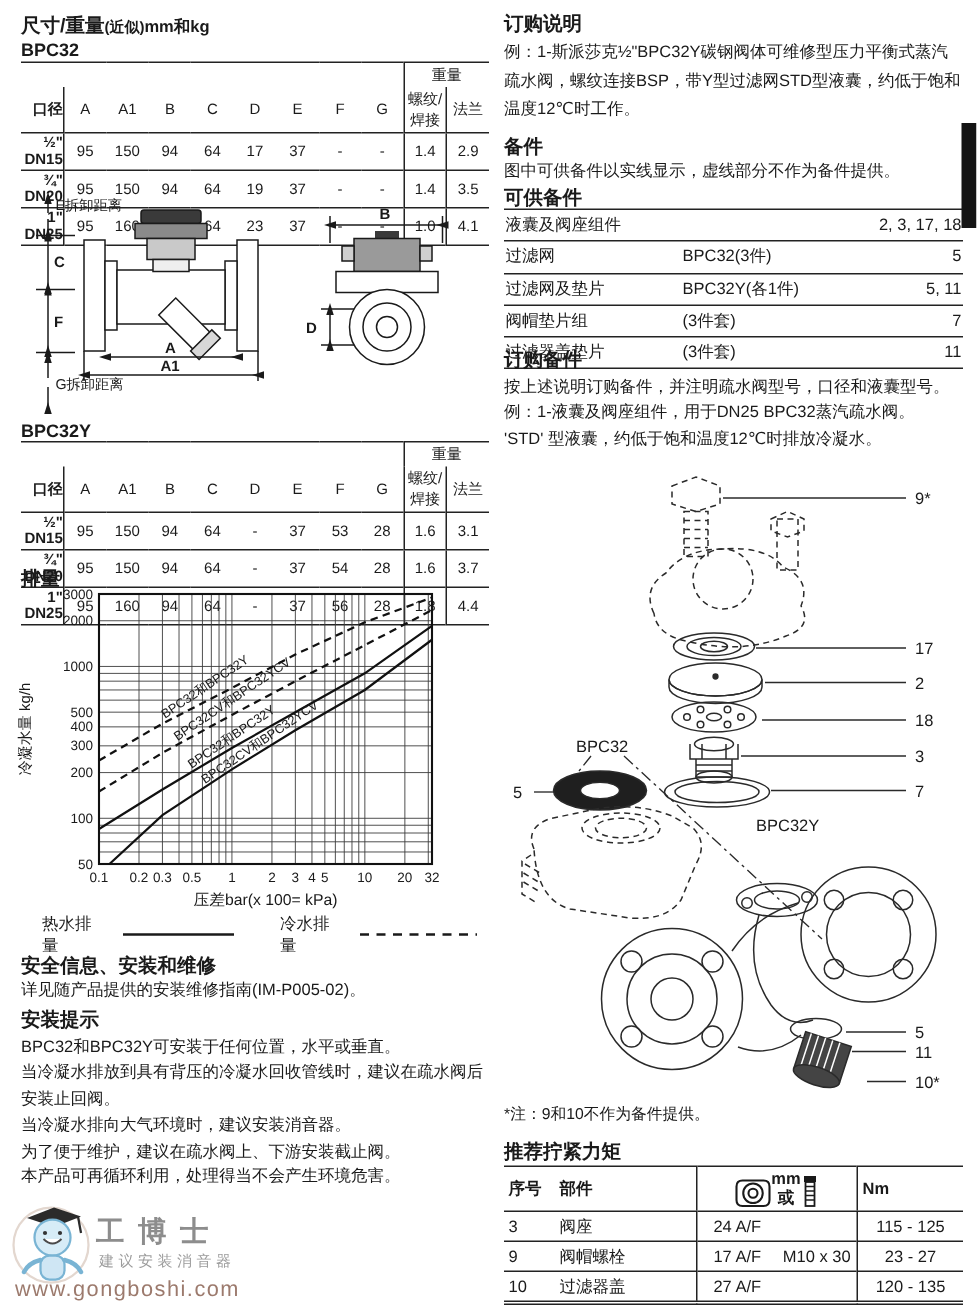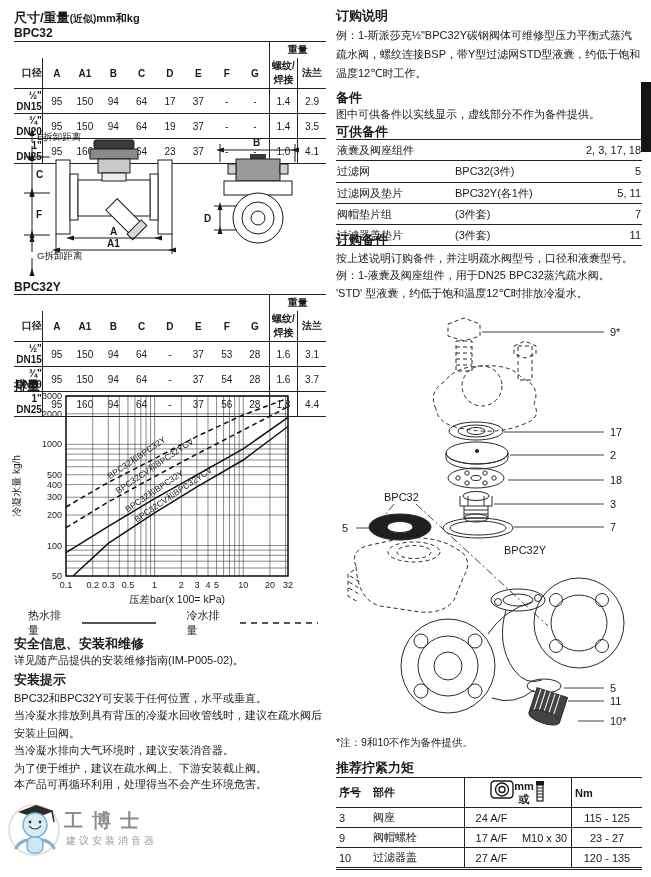--- a/index.html
+++ b/index.html
@@ -6,21 +6,21 @@
   body{width:651px;height:877px;position:relative;background:#fff;
        font-family:"Liberation Sans","DejaVu Sans",sans-serif;color:#1a1a1a;overflow:hidden}
   .abs{position:absolute}
   .h{font-weight:bold;font-size:13px;line-height:1.2}
   .h2{font-weight:bold;font-size:12px;line-height:1.2}
   p.b{margin:0;font-size:11px;line-height:1.6}
   
   table.dim{border-collapse:collapse;border-top:1px solid #222;border-bottom:1px solid #222;
             font-size:10px;width:312px;table-layout:fixed}
   table.dim th,table.dim td{padding:1px 0;text-align:center;font-weight:normal}
-  table.dim th{font-weight:bold}
+  table.dim th{font-weight:normal}
   table.dim .sz{width:52px;text-align:right;font-weight:bold}
   table.dim .dc{width:20px}
   table.dim .w1{width:58px}
   table.dim .w2{width:42px}
   table.dim .vl{border-left:1px solid #222}
   table.dim tbody tr td{border-top:1px solid #222;height:16px}
   
   .sprow{display:flex;border-bottom:1px solid #222;font-size:11px;padding:3px 1px;line-height:1.3}
   .sprow .c1{width:118px}
   .sprow .c2{flex:1}
@@ -31,21 +31,21 @@
   table.tq th,table.tq td{padding:2px 3px;font-weight:normal;text-align:left;height:15px}
   table.tq th{font-weight:bold}
   table.tq .vl{border-left:1px solid #222}
   table.tq thead th{border-bottom:1px solid #222}
   table.tq tbody tr+tr td{border-top:1px solid #222}
   table.tq .cno{width:28px}
   table.tq .cpart{width:88px}
   table.tq .caf{width:66px;text-align:center}
   table.tq .cth{width:60px;text-align:center}
   table.tq .cnm{width:64px;text-align:center}
-  .mmhead{display:flex;align-items:flex-start;justify-content:center;}
+  .mmhead{display:flex;align-items:flex-end;justify-content:center;}
   .mmhead .mmtxt{text-align:center;font-weight:bold;font-size:11px;line-height:1.15}
   .legend{display:flex;align-items:center;gap:10px;font-size:11px}
   svg text{font-family:"Liberation Sans","DejaVu Sans",sans-serif;fill:#1a1a1a}
   .wm-name{color:#8d8d8d;font-size:19px;font-weight:bold;letter-spacing:9px}
   .wm-tag{color:#9c9c9c;font-size:10px;letter-spacing:3px}
   .wm-url{color:#9c7a6d;font-size:14.5px;letter-spacing:1px}
 </style>
 </head>
 <body>
 
@@ -363,20 +363,21 @@
     <circle cx="27" cy="25" r="12" fill="#d7ecf7" stroke="#79b4d4" stroke-width="1.5"></circle>
     <path d="M21,26 q6,6 12,0" fill="#fff" stroke="#4a4a4a" stroke-width="1.2"></path>
     <circle cx="22" cy="22" r="1.4" fill="#333"></circle>
     <circle cx="32" cy="22" r="1.4" fill="#333"></circle>
     <rect x="19" y="37" width="16" height="16" rx="6" fill="#cfe6f4" stroke="#79b4d4" stroke-width="1.5"></rect>
     <path d="M19,40 q-8,2 -11,8" fill="none" stroke="#79b4d4" stroke-width="3" stroke-linecap="round"></path>
     <path d="M35,40 q8,2 11,8" fill="none" stroke="#79b4d4" stroke-width="3" stroke-linecap="round"></path>
   </svg>
   <div class="abs wm-name" style="left:56px;top:10px">工博士</div>
   <div class="abs wm-tag" style="left:58px;top:36px">建议安装消音器</div>
+  <div class="abs wm-url" style="left:2px;top:54px">www.gongboshi.com</div>
 </div>
 
 <div class="abs" style="left:336px;top:8px;width:306px">
   <div class="h" style="margin-bottom:2px">订购说明</div>
   <p class="b" style="line-height:1.75">例：1-斯派莎克½"BPC32Y碳钢阀体可维修型压力平衡式蒸汽疏水阀，螺纹连接BSP，带Y型过滤网STD型液囊，约低于饱和温度12℃时工作。</p>
 </div>
 
 <div class="abs" style="left:336px;top:90px;width:306px">
   <div class="h">备件</div>
   <p class="b">图中可供备件以实线显示，虚线部分不作为备件提供。</p>

